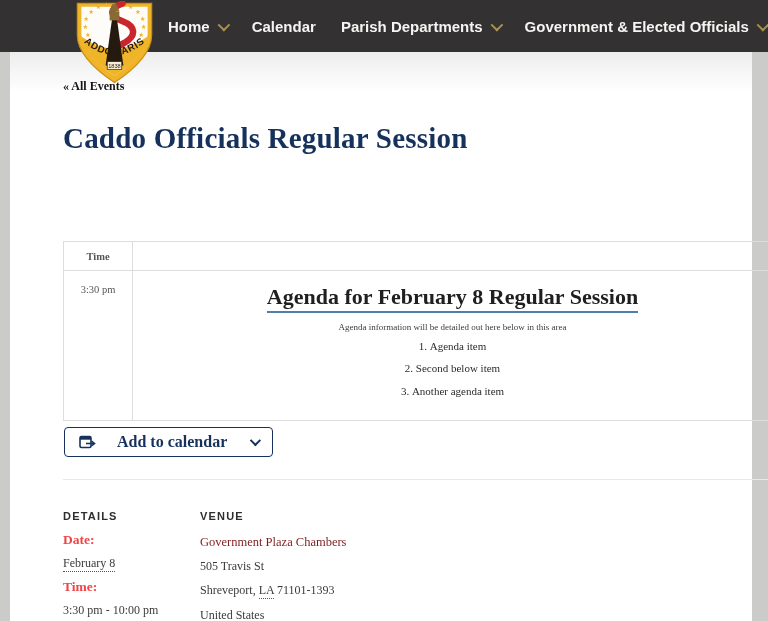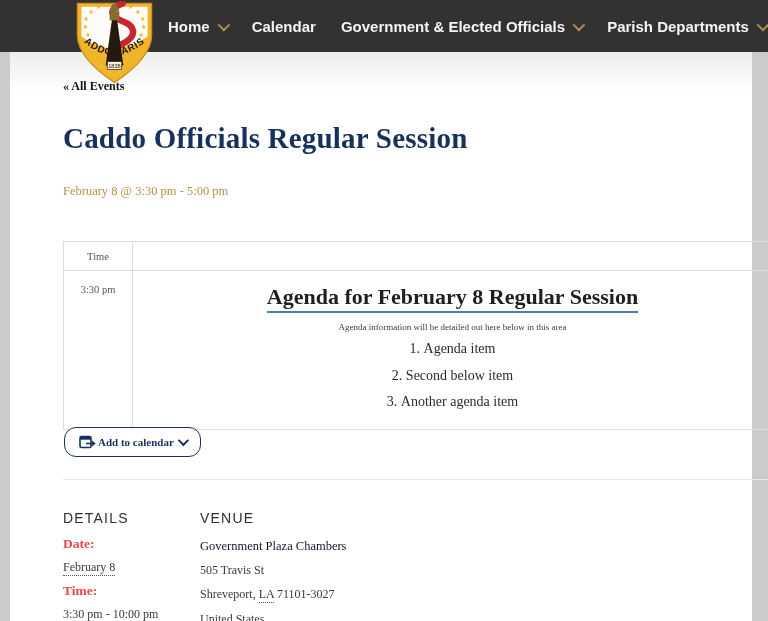--- a/index.html
+++ b/index.html
@@ -51,87 +51,87 @@
     font-size:12.5px;color:#b5924c;
   }
   
   table.schedule{
     position:absolute;top:189px;left:17px;width:710px;
     border-collapse:collapse;table-layout:fixed;
   }
   table.schedule th,table.schedule td{border:1px solid #dddddd;}
   .col-time{width:66px;}
   thead th{
-    height:26px;font-weight:normal;font-size:10.5px;color:#555555;text-align:center;
+    height:26px;font-weight:bold;font-size:10.5px;color:#555555;text-align:center;
   }
   td.time-cell{
     vertical-align:top;padding-top:13px;text-align:center;
     font-size:10.5px;color:#555555;height:135px;
   }
   td.agenda-cell{text-align:center;vertical-align:top;padding:8px 10px 10px;}
   .agenda-heading{
     display:inline-block;margin:5px 0 0;
     font-size:22px;font-weight:bold;color:#1f1f1f;
     border-bottom:2px solid #4a7fae;padding-bottom:1px;
   }
   .agenda-note{margin:9px 0 0;font-size:9px;color:#3c3c3c;}
   ol.agenda-list{
     list-style-position:inside;margin:7px 0 0;padding:0;
-    font-size:14px;color:#2b2b2b;font-family:Liberation Serif, serif;
+    font-size:11px;color:#2b2b2b;font-family:Liberation Serif, serif;
   }
   ol.agenda-list li{margin:0 0 7px;line-height:1.4;}
   
   .atc-btn{
     position:absolute;top:375px;left:18px;height:30px;
-    display:flex;align-items:center;gap:2px;padding:0 14px;
-    background:#ffffff;border:1px solid #16325c;border-radius:12px;cursor:pointer;
-    font-family:"Liberation Serif",serif;font-size:11px;font-weight:bold;color:#16325c;
+    display:flex;align-items:center;gap:21px;padding:0 14px;
+    background:#ffffff;border:1px solid #16325c;border-radius:4px;cursor:pointer;
+    font-family:"Liberation Serif",serif;font-size:16px;font-weight:bold;color:#16325c;
   }
   .chev-navy{
     width:6px;height:6px;border-right:2px solid #16325c;border-bottom:2px solid #16325c;
     transform:rotate(45deg) translateY(-2px);display:inline-block;margin-left:2px;
   }
   .divider{
     position:absolute;top:427px;left:17px;width:710px;height:1px;
     background:#e8e8e8;border:none;margin:0;
   }
   
   .meta{position:absolute;top:458px;left:17px;right:15px;display:flex;}
   .col-details{width:137px;flex:none;}
   .col-venue{flex:1;}
   .meta h3{
     margin:0 0 10px;font-family:"Liberation Sans",sans-serif;
-    font-size:14px;font-weight:normal;letter-spacing:1.2px;color:#2e2e2e;
+    font-size:11px;font-weight:bold;letter-spacing:1.2px;color:#2e2e2e;
   }
   .meta .label{margin:6px 0 7px;font-size:13.5px;font-weight:bold;color:#ef4444;}
   .meta .value{margin:0 0 7px;font-size:12px;color:#3a3a3a;line-height:1.45;}
   .dotted{border-bottom:1px dotted #555;padding-bottom:1px;}
   .venue-link{
-    display:inline-block;margin:0 0 8px;font-size:12.5px;color:#0f172a;
+    display:inline-block;margin:0 0 8px;font-size:12.5px;color:#7f1d1d;
     text-decoration:none;cursor:pointer;
   }
 </style>
 </head>
 <body>
 
 <nav class="topnav">
   <div class="nav-items">
     <a class="nav-item">
       <span>Home</span>
       <span class="chev"></span>
     </a>
     <a class="nav-item">
       <span>Calendar</span>
     </a>
     <a class="nav-item">
+      <span>Parish Departments</span>
+      <span class="chev"></span>
+    </a>
+    <a class="nav-item">
       <span>Government &amp; Elected Officials</span>
-      <span class="chev"></span>
-    </a>
-    <a class="nav-item">
-      <span>Parish Departments</span>
       <span class="chev"></span>
     </a>
   </div>
 </nav>
 
 <div class="logo">
   <svg width="81" height="84" viewBox="0 0 100 104">
     <path d="M4 3 H96 V42 Q96 70 50 101 Q4 70 4 42 Z" fill="#f0b429" stroke="#c98f1b" stroke-width="1.5"></path>
     <path d="M9 7 H91 V41 Q91 64 50 93 Q9 64 9 41 Z" fill="#fdfcf8"></path>
     <g fill="#f0b429" font-size="8" text-anchor="middle" font-family="'DejaVu Sans',sans-serif">
@@ -166,21 +166,20 @@
   </svg>
 </div>
 
 <main class="page">
   <div class="content">
 
     <a class="all-events">« All Events</a>
 
     <h1 class="event-title">Caddo Officials Regular Session</h1>
 
-    <div class="event-datetime">February 8 @ 3:30 pm - 5:00 pm</div>
 
     <table class="schedule">
       <thead>
         <tr>
           <th class="col-time">Time</th>
           <th></th>
         </tr>
       </thead>
       <tbody>
         <tr>
@@ -221,21 +220,21 @@
         <div class="label">Time:</div>
         <div class="value">3:30 pm - 10:00 pm</div>
       </div>
       <div class="col-venue">
         <h3>VENUE</h3>
         <a class="venue-link">Government Plaza Chambers</a>
         <div class="value">505 Travis St</div>
         <div class="value">
           <span>Shreveport,</span>
           <span class="dotted">LA</span>
-          <span>71101-3027</span>
+          <span>71101-1393</span>
         </div>
         <div class="value">United States</div>
         
       </div>
     </div>
 
   </div>
 </main>
 
 </body></html>

